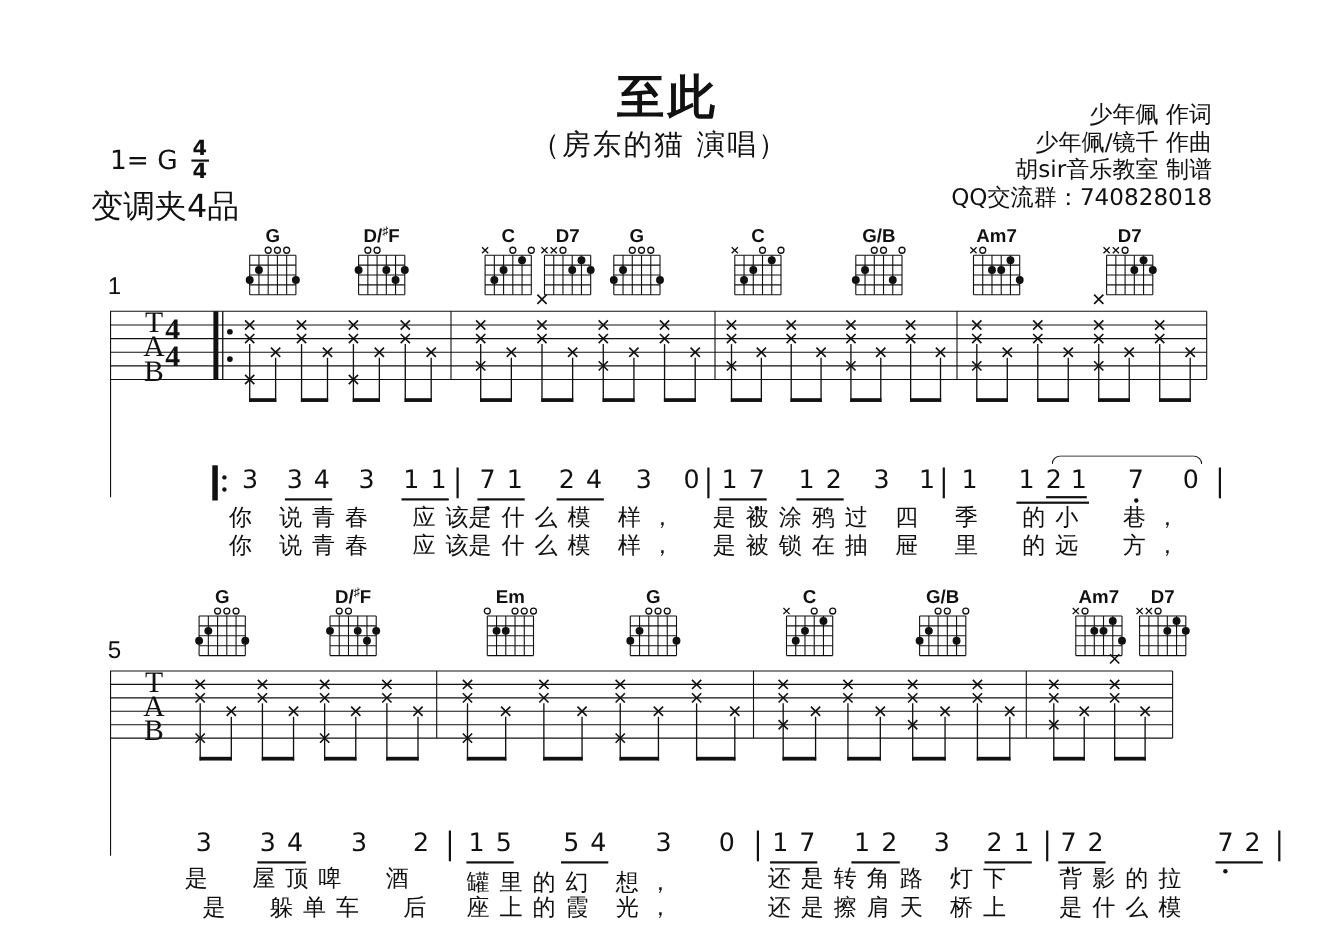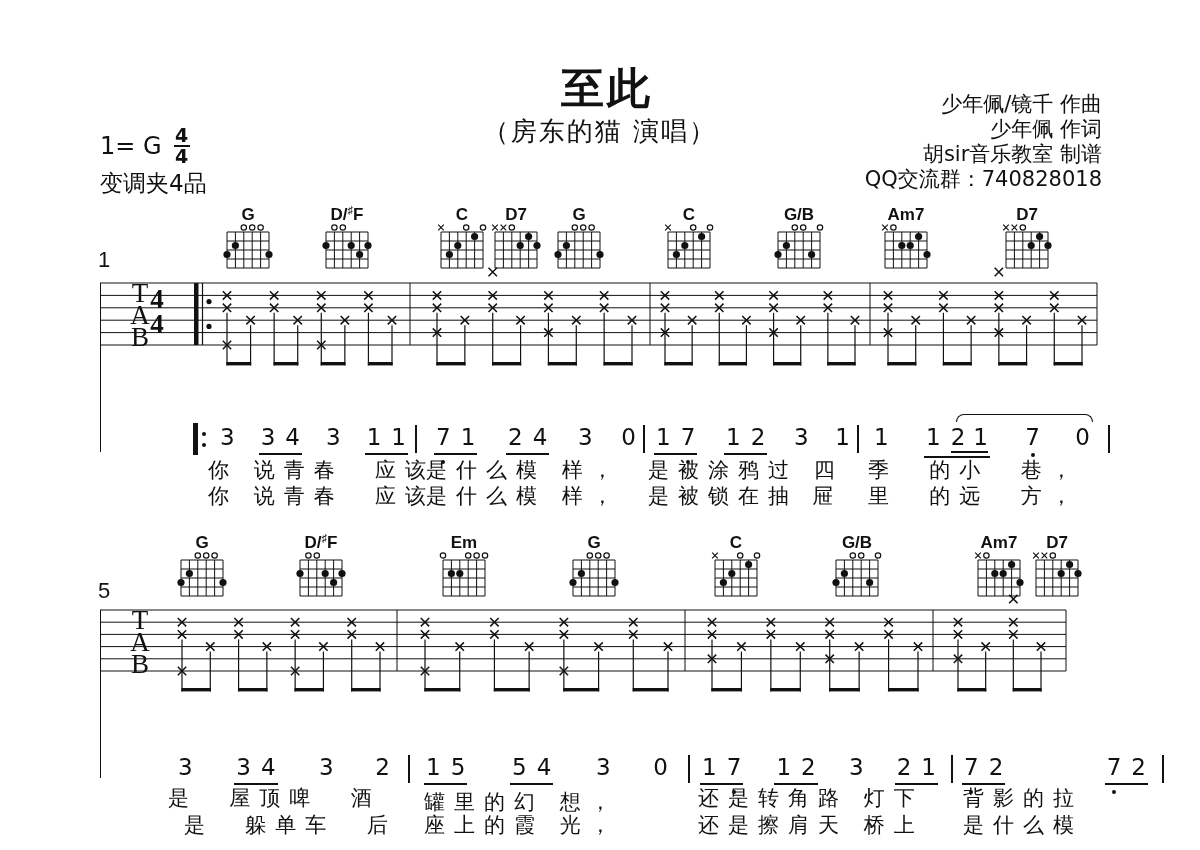--- a/index.html
+++ b/index.html
@@ -8,21 +8,21 @@
     font-family:"DejaVu Sans","Liberation Sans",sans-serif;color:#111;overflow:hidden;
   }
   .abs{position:absolute;}
   #title{left:0;right:0;top:60px;text-align:center;font-size:43px;font-weight:bold;letter-spacing:3px;padding-left:14px;}
   #subtitle{left:0;right:0;top:114px;text-align:center;font-size:26px;letter-spacing:2px;}
   #credits{right:98px;top:92px;text-align:right;font-size:21px;line-height:25px;}
   #keybox{left:100px;top:128px;font-size:24px;display:flex;align-items:center;}
   .frac{display:inline-flex;flex-direction:column;align-items:center;margin-left:12px;
         font-size:19px;line-height:15px;font-weight:bold;}
   .fbar{width:16px;height:2px;background:#111;margin:2px 0;}
-  #capo{left:100px;top:168px;font-size:23px;}
+  #capo{left:83px;top:168px;font-size:29px;}
   .chord{position:absolute;width:64px;height:70px;}
   
   .mel-measure{position:absolute;display:flex;justify-content:space-between;align-items:flex-start;
                font-size:23px;}
   .d{position:relative;display:inline-block;line-height:26px;}
   .grp{display:inline-flex;gap:10px;border-bottom:2px solid #111;padding:0 2px 3px;align-items:flex-start;}
   .u2{display:inline-flex;gap:8px;border-bottom:2px solid #111;padding-bottom:1px;}
   .ldot{position:absolute;left:50%;transform:translateX(-50%);bottom:-7px;width:4px;height:4px;
         border-radius:50%;background:#111;}
   .ldot.g{bottom:-14px;}
@@ -34,22 +34,22 @@
   .mr-dots{display:flex;flex-direction:column;gap:7px;}
   .mr-dots i{width:4px;height:4px;border-radius:50%;background:#111;}
   .lyric{position:absolute;font-size:21px;letter-spacing:9px;white-space:pre;line-height:22px;}
 </style>
 </head>
 <body>
 
 <div class="abs" id="title">至此</div>
 <div class="abs" id="subtitle">（房东的猫 演唱）</div>
 <div class="abs" id="credits">
+    <div>少年佩 作词</div>
     <div>少年佩/镜千 作曲</div>
-    <div>少年佩 作词</div>
     <div>胡sir音乐教室 制谱</div>
     <div>QQ交流群：740828018</div>
   </div>
 <div class="abs" id="keybox">
   <span>1= G</span>
   <span class="frac">
     <span>4</span>
     <span class="fbar"></span>
     <span>4</span>
   </span>
@@ -695,21 +695,21 @@
       </span>
       <span class="num"><span class="d">7<i class="ldot"></i></span></span>
       <span class="num"><span class="d">0</span></span>
     </div>
     <div class="lyric" style="left: 208px; top: 459px;">你 说青春  应该</div>
     <div class="lyric" style="left: 426px; top: 459px;">是什么模 样，</div>
     <div class="lyric" style="left: 648px; top: 459px; text-align: right;">是被涂鸦过 四</div>
     <div class="lyric" style="left: 868px; top: 459px;">季  的小  巷，</div>
     <div class="lyric" style="left: 208px; top: 485px;">你 说青春  应该</div>
     <div class="lyric" style="left: 426px; top: 485px;">是什么模 样，</div>
-    <div class="lyric" style="left: 648px; top: 485px; font-family: Liberation Serif, serif;">是被锁在抽 屉</div>
+    <div class="lyric" style="left: 648px; top: 485px;">是被锁在抽 屉</div>
     <div class="lyric" style="left: 868px; top: 485px;">里  的远  方，</div>
     <div class="mel-bar" style="left: 408px; top: 755px;"></div>
     <div class="mel-bar" style="left: 688px; top: 755px;"></div>
     <div class="mel-bar" style="left: 951px; top: 755px;"></div>
     <div class="mel-bar" style="left: 1162px; top: 755px;"></div>
     <div class="mel-measure" style="left: 178px; width: 212px; top: 754px;">
       <span class="num"><span class="d">3</span></span>
       <span class="grp">
         <span class="d">3</span>
         <span class="d">4</span>

